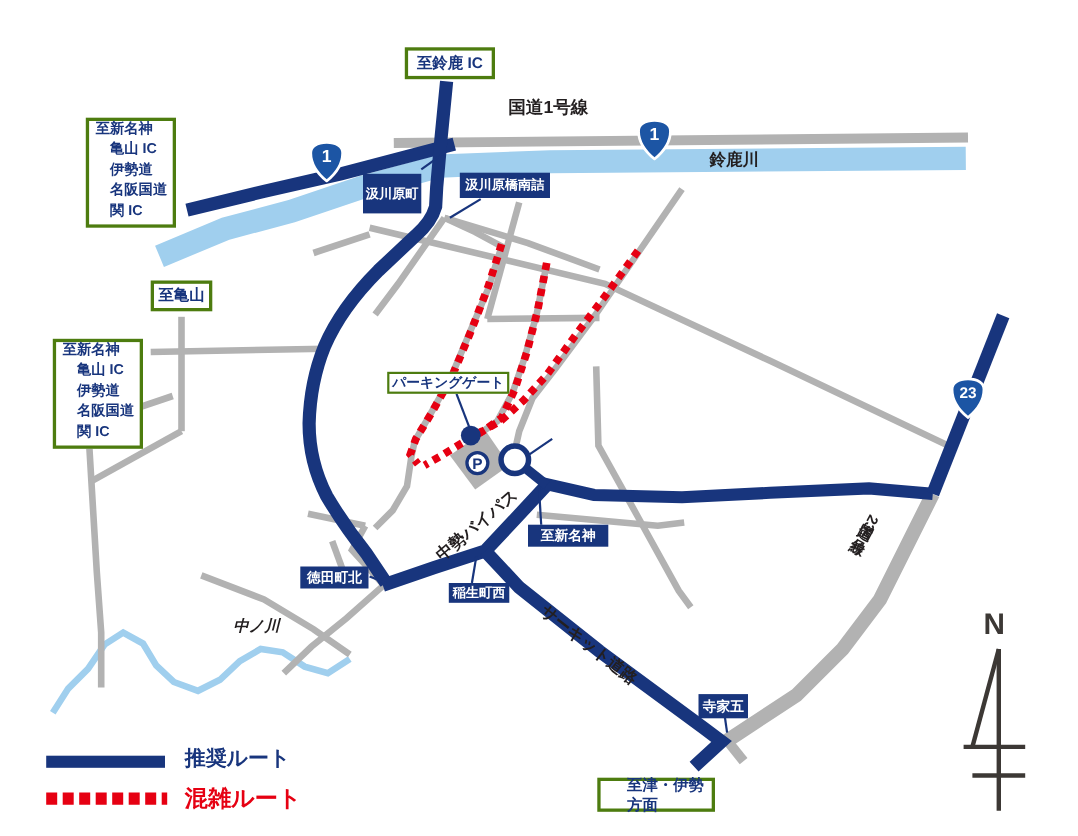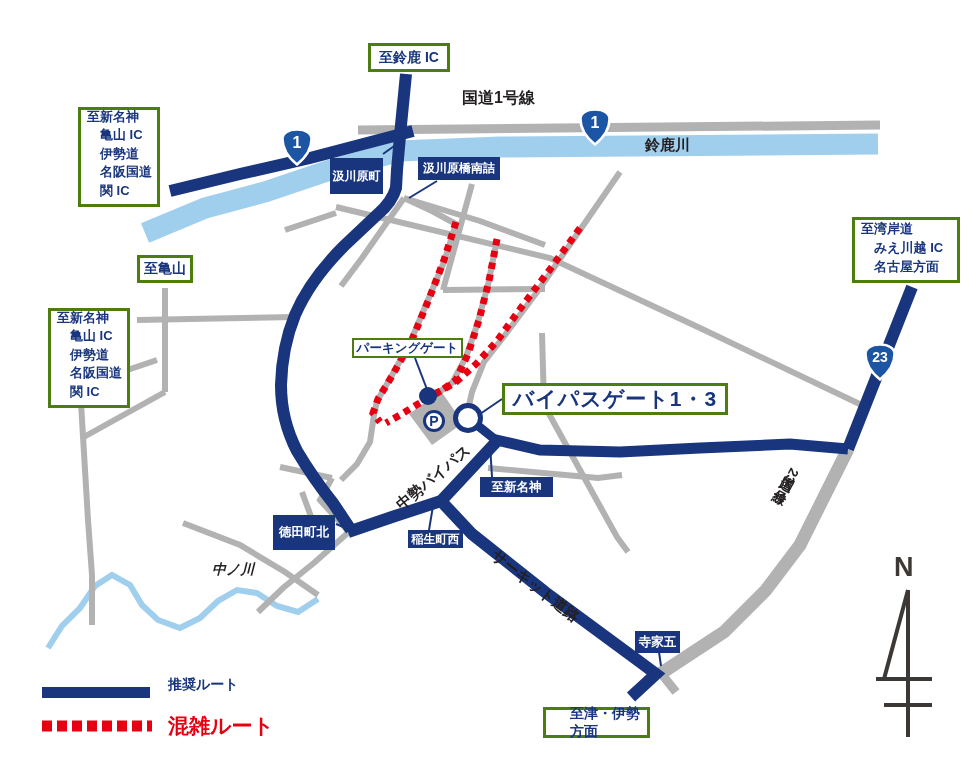--- a/index.html
+++ b/index.html
@@ -141,44 +141,36 @@
     <div class="dline">亀山 IC</div>
     <div class="dline">伊勢道</div>
     <div class="dline">名阪国道</div>
     <div class="dline">関 IC</div>
   </div>
 
   <div class="lbl wbox" style="left:137px;top:255px;width:56px;height:28px;font-size:14px;">
     <span>至亀山</span>
   </div>
 
-  <div class="lbl wbox dest" style="left:852px;top:217px;width:108px;height:66px;">
-    <div class="dline first" style="line-height:19px;">至湾岸道</div>
-    <div class="dline" style="line-height:19px;">みえ川越 IC</div>
-    <div class="dline" style="line-height:19px;">名古屋方面</div>
-  </div>
 
   <div class="lbl wbox" style="left:543px;top:707px;width:107px;height:31px;font-size:14px;padding-left:24px;">
     <span>至津・伊勢方面</span>
   </div>
 
   <div class="lbl wbox" style="left:352px;top:338px;width:111px;height:20px;font-size:12.5px;border-width:2px;">
     <span>パーキングゲート</span>
   </div>
-  <div class="lbl wbox" style="left:502px;top:383px;width:226px;height:32px;font-size:21px;letter-spacing:1px;">
-    <span>バイパスゲート1・3</span>
-  </div>
 
   <div class="lbl nbox" style="left:330px;top:158px;width:53px;height:36px;font-size:12px;">
     <span>汲川原町</span>
   </div>
   <div class="lbl nbox" style="left:418px;top:157px;width:82px;height:23px;font-size:12px;">
     <span>汲川原橋南詰</span>
   </div>
-  <div class="lbl nbox" style="left:273px;top:515px;width:62px;height:35px;">
+  <div class="lbl nbox" style="left:273px;top:515px;width:62px;height:20px;">
     <span>徳田町北</span>
   </div>
   <div class="lbl nbox" style="left:408px;top:530px;width:55px;height:18px;font-size:12px;">
     <span>稲生町西</span>
   </div>
   <div class="lbl nbox" style="left:480px;top:477px;width:73px;height:20px;">
     <span>至新名神</span>
   </div>
   <div class="lbl nbox" style="left:635px;top:631px;width:45px;height:22px;">
     <span>寺家五</span>
@@ -189,18 +181,18 @@
   <div class="maptext" style="left:212px;top:561px;font-size:14px;font-style:italic;">中ノ川</div>
   <div class="maptext" style="left:388px;top:468px;font-size:15px;transform:rotate(-40deg);transform-origin:center;">中勢バイパス</div>
   <div class="maptext" style="left:482px;top:577px;font-size:15px;transform:rotate(38deg);transform-origin:center;">サーキット道路</div>
   <div class="maptext" style="left:782px;top:468px;font-size:13.5px;writing-mode:vertical-rl;transform:rotate(28deg);transform-origin:center;">国道23号線</div>
 
   <div class="p-badge" style="left:423px;top:410px;">
     <span>P</span>
   </div>
 
   <div class="legend-bar" style="left:42px;top:687px;width:108px;height:11px;"></div>
-  <div class="navytext" style="left:168px;top:676px;font-size:14px;font-family:Liberation Serif, serif;">推奨ルート</div>
+  <div class="navytext" style="left:168px;top:676px;font-size:19px;font-family:Liberation Serif, serif;">推奨ルート</div>
   <div class="redtext" style="left:168px;top:712px;font-size:21px;">混雑ルート</div>
 
   <div class="compass-n" style="left:894px;top:552px;">N</div>
 
 </div>
 
 </body></html>

